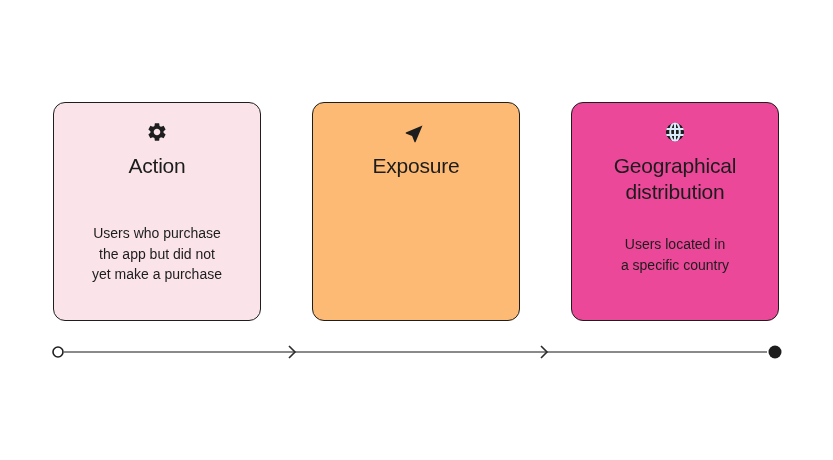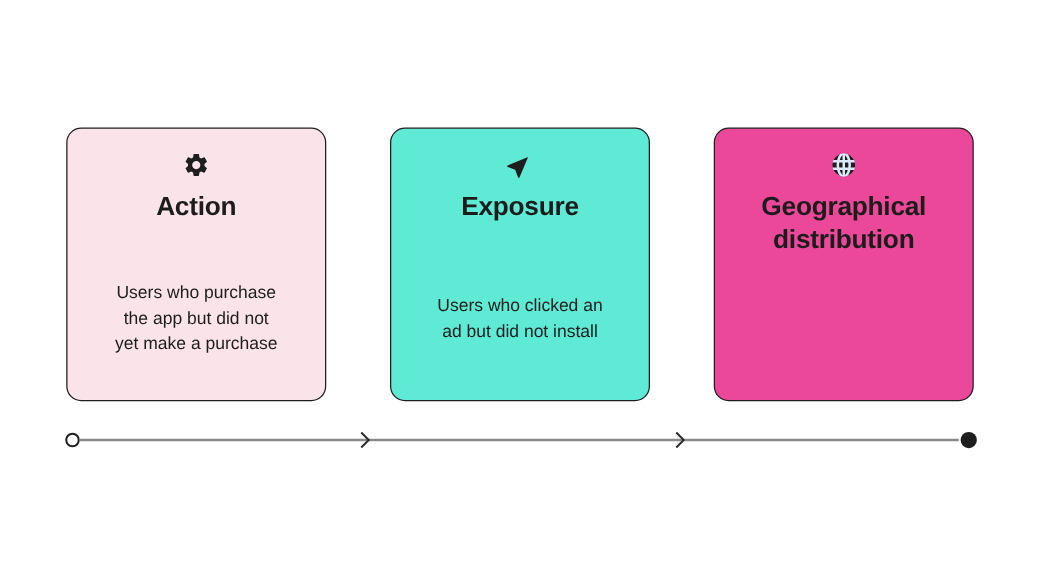--- a/index.html
+++ b/index.html
@@ -18,21 +18,21 @@
   .card {
     position: absolute;
     top: 102px;
     width: 208px;
     height: 219px;
     box-sizing: border-box;
     border: 1px solid #1e1e1e;
     border-radius: 12px;
   }
   .card.action   { left: 53px;  background: #fae4ea; }
-  .card.exposure { left: 312px; background: #5eead4; }
+  .card.exposure { left: 312px; background: #fdba74; }
   .card.geo      { left: 571px; background: #ec4899; }
 
   .card-icon {
     position: absolute;
     top: 18px;
     left: 50%;
     transform: translateX(-50%);
     width: 22px;
     height: 22px;
   }
@@ -40,21 +40,21 @@
 
   .card-title {
     position: absolute;
     top: 50px;
     left: 0;
     right: 0;
     margin: 0;
     text-align: center;
     font-size: 21px;
     line-height: 26px;
-    font-weight: 700;
+    font-weight: 400;
     letter-spacing: -0.2px;
     color: #1c1c1c;
     white-space: pre-line;
   }
   .card-desc {
     position: absolute;
     top: 151px;
     left: 8px;
     right: 8px;
     transform: translateY(-50%);
@@ -90,22 +90,20 @@
 yet make a purchase</p>
   </section>
 
   <section class="card exposure">
     <div class="card-icon">
       <svg viewBox="0 0 24 24" aria-hidden="true">
         <path fill="#1e1e1e" transform="rotate(45 12 12)" d="M12 2 L19.5 20.29 L18.79 21 L12 18 L5.21 21 L4.5 20.29 Z"></path>
       </svg>
     </div>
     <h2 class="card-title">Exposure</h2>
-    <p class="card-desc">Users who clicked an
-ad but did not install</p>
   </section>
 
   <section class="card geo">
     <div class="card-icon">
       <svg viewBox="0 0 24 24" aria-hidden="true">
         <defs>
           <clipPath id="globe-clip">
               <circle cx="12" cy="12" r="10"></circle>
             </clipPath>
         </defs>
@@ -115,20 +113,22 @@
             <line x1="1" y1="8.8" x2="23" y2="8.8"></line>
             <line x1="1" y1="15.2" x2="23" y2="15.2"></line>
             <line x1="12" y1="1" x2="12" y2="23"></line>
             <ellipse cx="12" cy="12" rx="5.2" ry="10"></ellipse>
           </g>
         </g>
       </svg>
     </div>
     <h2 class="card-title">Geographical
 distribution</h2>
+    <p class="card-desc">Users located in
+a specific country</p>
   </section>
 
   <svg class="timeline-svg" viewBox="0 0 833 24" aria-hidden="true">
     <line x1="64" y1="12" x2="767" y2="12" stroke="#8a8a8a" stroke-width="2"></line>
     <circle cx="58" cy="12" r="5" fill="#ffffff" stroke="#1e1e1e" stroke-width="1.6"></circle>
     <polyline points="289,6 295,12 289,18" fill="none" stroke="#2b2b2b" stroke-width="1.6"></polyline>
     <polyline points="541,6 547,12 541,18" fill="none" stroke="#2b2b2b" stroke-width="1.6"></polyline>
     <circle cx="775" cy="12" r="6.5" fill="#1e1e1e"></circle>
   </svg>
 

